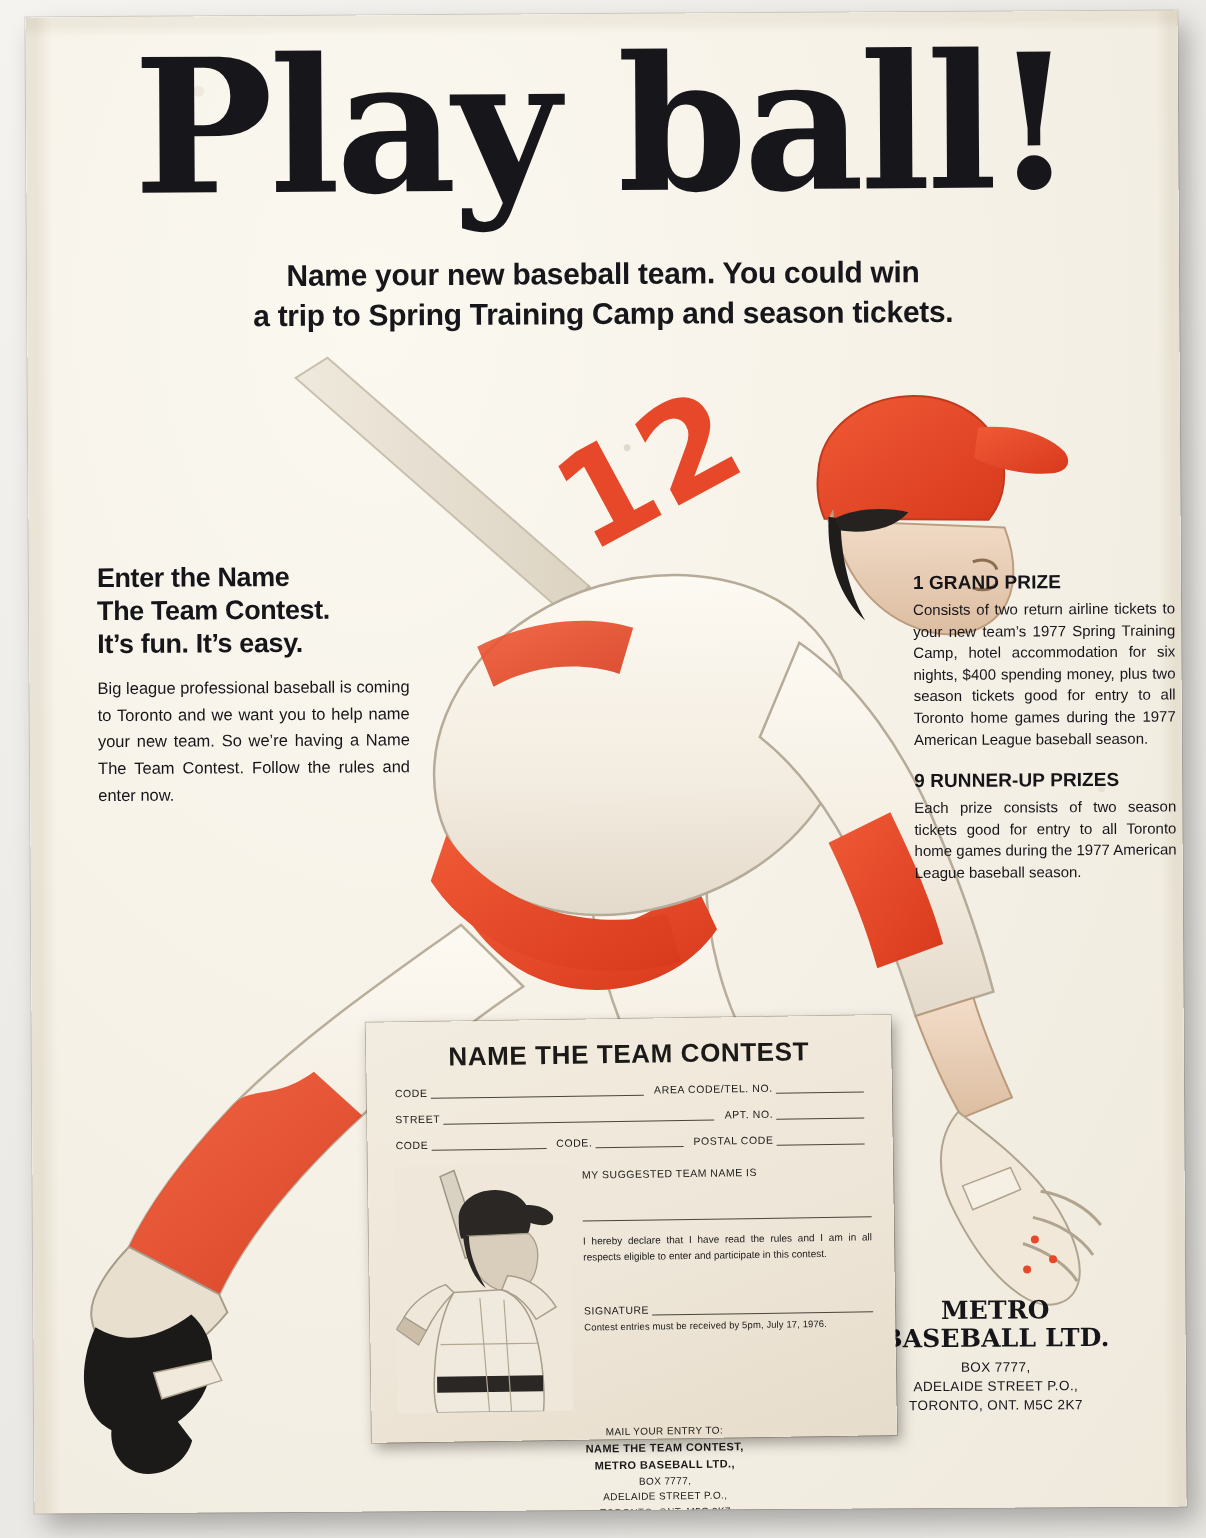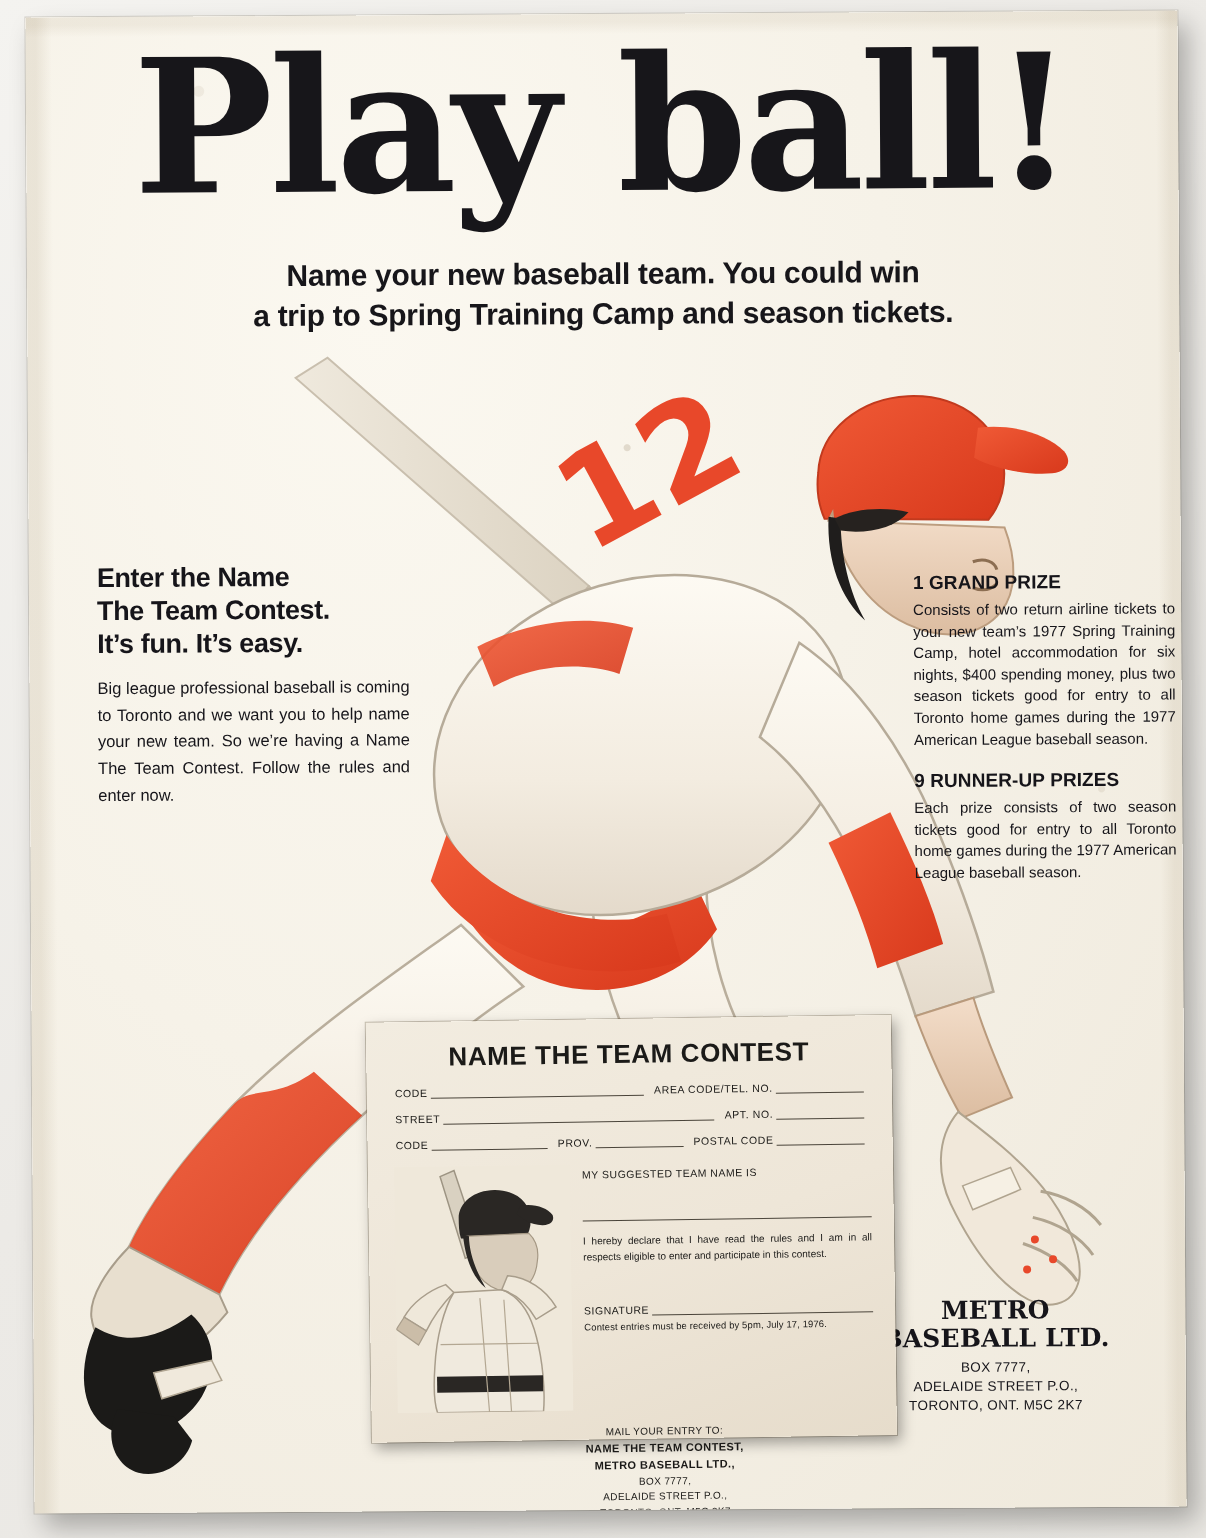--- a/index.html
+++ b/index.html
@@ -358,21 +358,21 @@
         <span class="cp-lab">STREET</span>
         <span class="cp-rule"></span>
         <span class="cp-gap"></span>
         <span class="cp-lab">APT. NO.</span>
         <span class="cp-rule sm"></span>
       </div>
       <div class="cp-row">
         <span class="cp-lab">CODE</span>
         <span class="cp-rule"></span>
         <span class="cp-gap"></span>
-        <span class="cp-lab">PROV.</span>
+        <span class="cp-lab">CODE.</span>
         <span class="cp-rule sm"></span>
         <span class="cp-gap"></span>
         <span class="cp-lab">POSTAL CODE</span>
         <span class="cp-rule sm"></span>
       </div>
     </div>
 
     <div id="cp-body">
       <svg id="cp-photo" viewBox="0 0 176 246">
         <rect width="176" height="246" fill="#efe8da"></rect>

